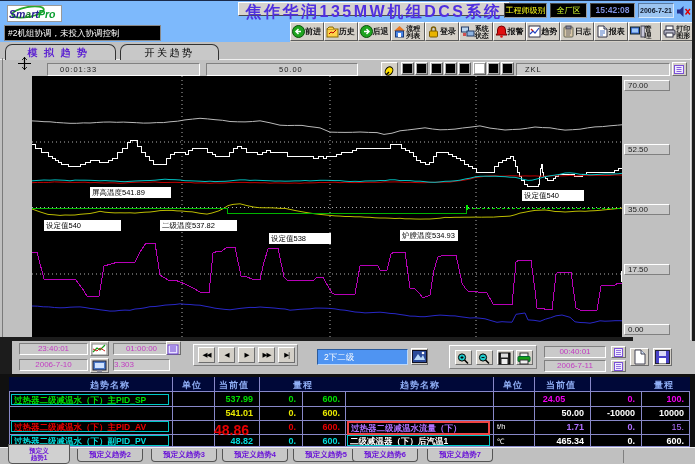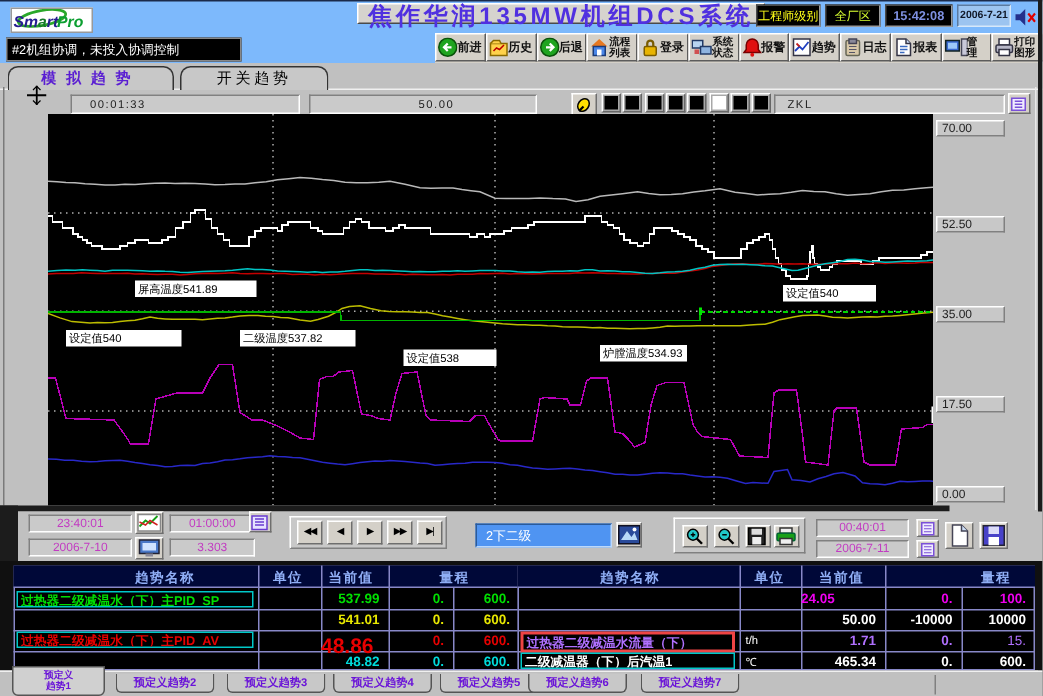--- a/index.html
+++ b/index.html
@@ -219,21 +219,21 @@
       <rect x="1" y="1" width="15" height="11" fill="#fff" stroke="#888"></rect>
       <path d="M2,9 l4,-4 3,2 5,-5" stroke="#18a018" stroke-width="1.2" fill="none"></path>
       <path d="M2,6 l4,2 3,-3 5,3" stroke="#d02020" stroke-width="1" fill="none"></path>
     </svg></div>
 <div class="abs raise" style="left:90px;top:358px;width:19px;height:15px"><svg width="17" height="13">
       <rect x="2" y="1" width="13" height="9" fill="#4a78c8" stroke="#223"></rect>
       <rect x="4" y="3" width="9" height="5" fill="#cfe2ff"></rect>
       <rect x="6" y="10" width="5" height="2" fill="#889"></rect>
     </svg></div>
 <div class="abs sunk mgt" style="left:113px;top:343px;width:57px;height:12px;text-align:center;line-height:10px">01:00:00</div>
-<div class="abs sunk mgt" style="left:113px;top:359px;width:57px;height:12px;text-align:center;line-height:10px">3.303</div>
+<div class="abs sunk mgt" style="left:113px;top:359px;width:57px;height:12px;text-align:left;line-height:10px">3.303</div>
 <div class="abs raise" style="left:166px;top:341px;width:15px;height:14px"><svg width="13" height="12">
       <rect x="1" y="1" width="10" height="9" fill="#e6e2ff" stroke="#6a3cd0"></rect>
       <path d="M3,3 h6 M3,5 h6 M3,7 h6" stroke="#6a3cd0"></path>
     </svg></div>
 <div class="abs" style="left:193px;top:344px;width:105px;height:22px;background:#c8c8c8;border:1px solid;border-color:#fff #808080 #808080 #fff"></div>
 <div class="abs raise" style="left:198px;top:347px;width:17px;height:16px;font-size:6.5px;text-align:center;line-height:14px;color:#000;letter-spacing:-1px">◀◀</div>
 <div class="abs raise" style="left:218px;top:347px;width:17px;height:16px;font-size:6.5px;text-align:center;line-height:14px;color:#000;letter-spacing:-1px">◀</div>
 <div class="abs raise" style="left:238px;top:347px;width:17px;height:16px;font-size:6.5px;text-align:center;line-height:14px;color:#000;letter-spacing:-1px">▶</div>
 <div class="abs raise" style="left:258px;top:347px;width:17px;height:16px;font-size:6.5px;text-align:center;line-height:14px;color:#000;letter-spacing:-1px">▶▶</div>
 <div class="abs raise" style="left:278px;top:347px;width:17px;height:16px;font-size:6.5px;text-align:center;line-height:14px;color:#000;letter-spacing:-1px">▶|</div>
@@ -306,37 +306,38 @@
     <div class="abs" style="left:214px;top:20.0px;width:39px;text-align:right;color:#00e000;font-size:9px;font-weight:bold">537.99</div>
     <div class="abs" style="left:259px;top:20.0px;width:37px;text-align:right;color:#00e000;font-size:9px;font-weight:bold">0.</div>
     <div class="abs" style="left:302px;top:20.0px;width:38px;text-align:right;color:#00e000;font-size:9px;font-weight:bold">600.</div>
     <div class="abs" style="left:214px;top:33.9px;width:39px;text-align:right;color:#e8e800;font-size:9px;font-weight:bold">541.01</div>
     <div class="abs" style="left:259px;top:33.9px;width:37px;text-align:right;color:#e8e800;font-size:9px;font-weight:bold">0.</div>
     <div class="abs" style="left:302px;top:33.9px;width:38px;text-align:right;color:#e8e800;font-size:9px;font-weight:bold">600.</div>
     <div class="abs" style="left:11px;top:47.3px;width:158px;height:11px;border:1px solid #00c8c8;color:#e80000;font-size:8.5px;font-weight:bold;line-height:10px;padding-left:2px;white-space:nowrap;overflow:hidden">过热器二级减温水（下）主PID_AV</div>
     <div class="abs" style="left:214px;top:47.8px;width:49px;text-align:left;color:#e80000;font-size:14px;font-weight:bold">48.86</div>
     <div class="abs" style="left:259px;top:47.8px;width:37px;text-align:right;color:#e80000;font-size:9px;font-weight:bold">0.</div>
     <div class="abs" style="left:302px;top:47.8px;width:38px;text-align:right;color:#e80000;font-size:9px;font-weight:bold">600.</div>
+    <div class="abs" style="left:11px;top:61.2px;width:158px;height:11px;border:1px solid #00c8c8;color:#00dcdc;font-size:8.5px;font-weight:bold;line-height:10px;padding-left:2px;white-space:nowrap;overflow:hidden">过热器二级减温水（下）副PID_PV</div>
     <div class="abs" style="left:214px;top:61.7px;width:39px;text-align:right;color:#00dcdc;font-size:9px;font-weight:bold">48.82</div>
     <div class="abs" style="left:259px;top:61.7px;width:37px;text-align:right;color:#00dcdc;font-size:9px;font-weight:bold">0.</div>
     <div class="abs" style="left:302px;top:61.7px;width:38px;text-align:right;color:#00dcdc;font-size:9px;font-weight:bold">600.</div>
     <div class="abs" style="left:345px;top:3px;width:345px;height:70px;background:#000;border:1px solid #8888c8"></div>
     <div class="abs" style="left:345px;top:3px;width:345px;height:15px;background:#000838;border-bottom:1px solid #8888c8"></div>
     <div class="abs" style="left:390px;top:5px;width:60px;text-align:center;font-size:9px;font-weight:bold;color:#8faef5;letter-spacing:1px">趋势名称</div>
     <div class="abs" style="left:483px;top:5px;width:60px;text-align:center;font-size:9px;font-weight:bold;color:#8faef5;letter-spacing:1px">单位</div>
     <div class="abs" style="left:531px;top:5px;width:60px;text-align:center;font-size:9px;font-weight:bold;color:#8faef5;letter-spacing:1px">当前值</div>
     <div class="abs" style="left:634px;top:5px;width:60px;text-align:center;font-size:9px;font-weight:bold;color:#8faef5;letter-spacing:1px">量程</div>
     <div class="abs" style="left:493px;top:3px;width:1px;height:70px;background:#8888c8"></div>
     <div class="abs" style="left:534px;top:3px;width:1px;height:70px;background:#8888c8"></div>
     <div class="abs" style="left:590px;top:3px;width:1px;height:70px;background:#8888c8"></div>
     <div class="abs" style="left:641px;top:18px;width:1px;height:55px;background:#8888c8"></div>
     <div class="abs" style="left:345px;top:31.9px;width:345px;height:1px;background:#8888c8"></div>
     <div class="abs" style="left:345px;top:45.8px;width:345px;height:1px;background:#8888c8"></div>
     <div class="abs" style="left:345px;top:59.7px;width:345px;height:1px;background:#8888c8"></div>
-    <div class="abs" style="left:534px;top:20.0px;width:40px;text-align:left;color:#f000f0;font-size:9px;font-weight:bold">24.05</div>
+    <div class="abs" style="left:534px;top:20.0px;width:40px;text-align:center;color:#f000f0;font-size:9px;font-weight:bold">24.05</div>
     <div class="abs" style="left:590px;top:20.0px;width:45px;text-align:right;color:#f000f0;font-size:9px;font-weight:bold">0.</div>
     <div class="abs" style="left:641px;top:20.0px;width:43px;text-align:right;color:#f000f0;font-size:9px;font-weight:bold">100.</div>
     <div class="abs" style="left:534px;top:33.9px;width:50px;text-align:right;color:#fff;font-size:9px;font-weight:bold">50.00</div>
     <div class="abs" style="left:590px;top:33.9px;width:45px;text-align:right;color:#fff;font-size:9px;font-weight:bold">-10000</div>
     <div class="abs" style="left:641px;top:33.9px;width:43px;text-align:right;color:#fff;font-size:9px;font-weight:bold">10000</div>
     <div class="abs" style="left:347px;top:47.3px;width:143px;height:14px;border:2px solid #ef4444;color:#b070ff;font-size:8.5px;font-weight:bold;line-height:10px;padding-left:2px;white-space:nowrap;overflow:hidden">过热器二级减温水流量（下）</div>
     <div class="abs" style="left:497px;top:47.8px;color:#fff;font-size:7.5px">t/h</div>
     <div class="abs" style="left:534px;top:47.8px;width:50px;text-align:right;color:#b070ff;font-size:9px;font-weight:bold">1.71</div>
     <div class="abs" style="left:590px;top:47.8px;width:45px;text-align:right;color:#b070ff;font-size:9px;font-weight:bold">0.</div>
     <div class="abs" style="left:641px;top:47.8px;width:43px;text-align:right;color:#b070ff;font-size:9px;font-weight:normal">15.</div>

